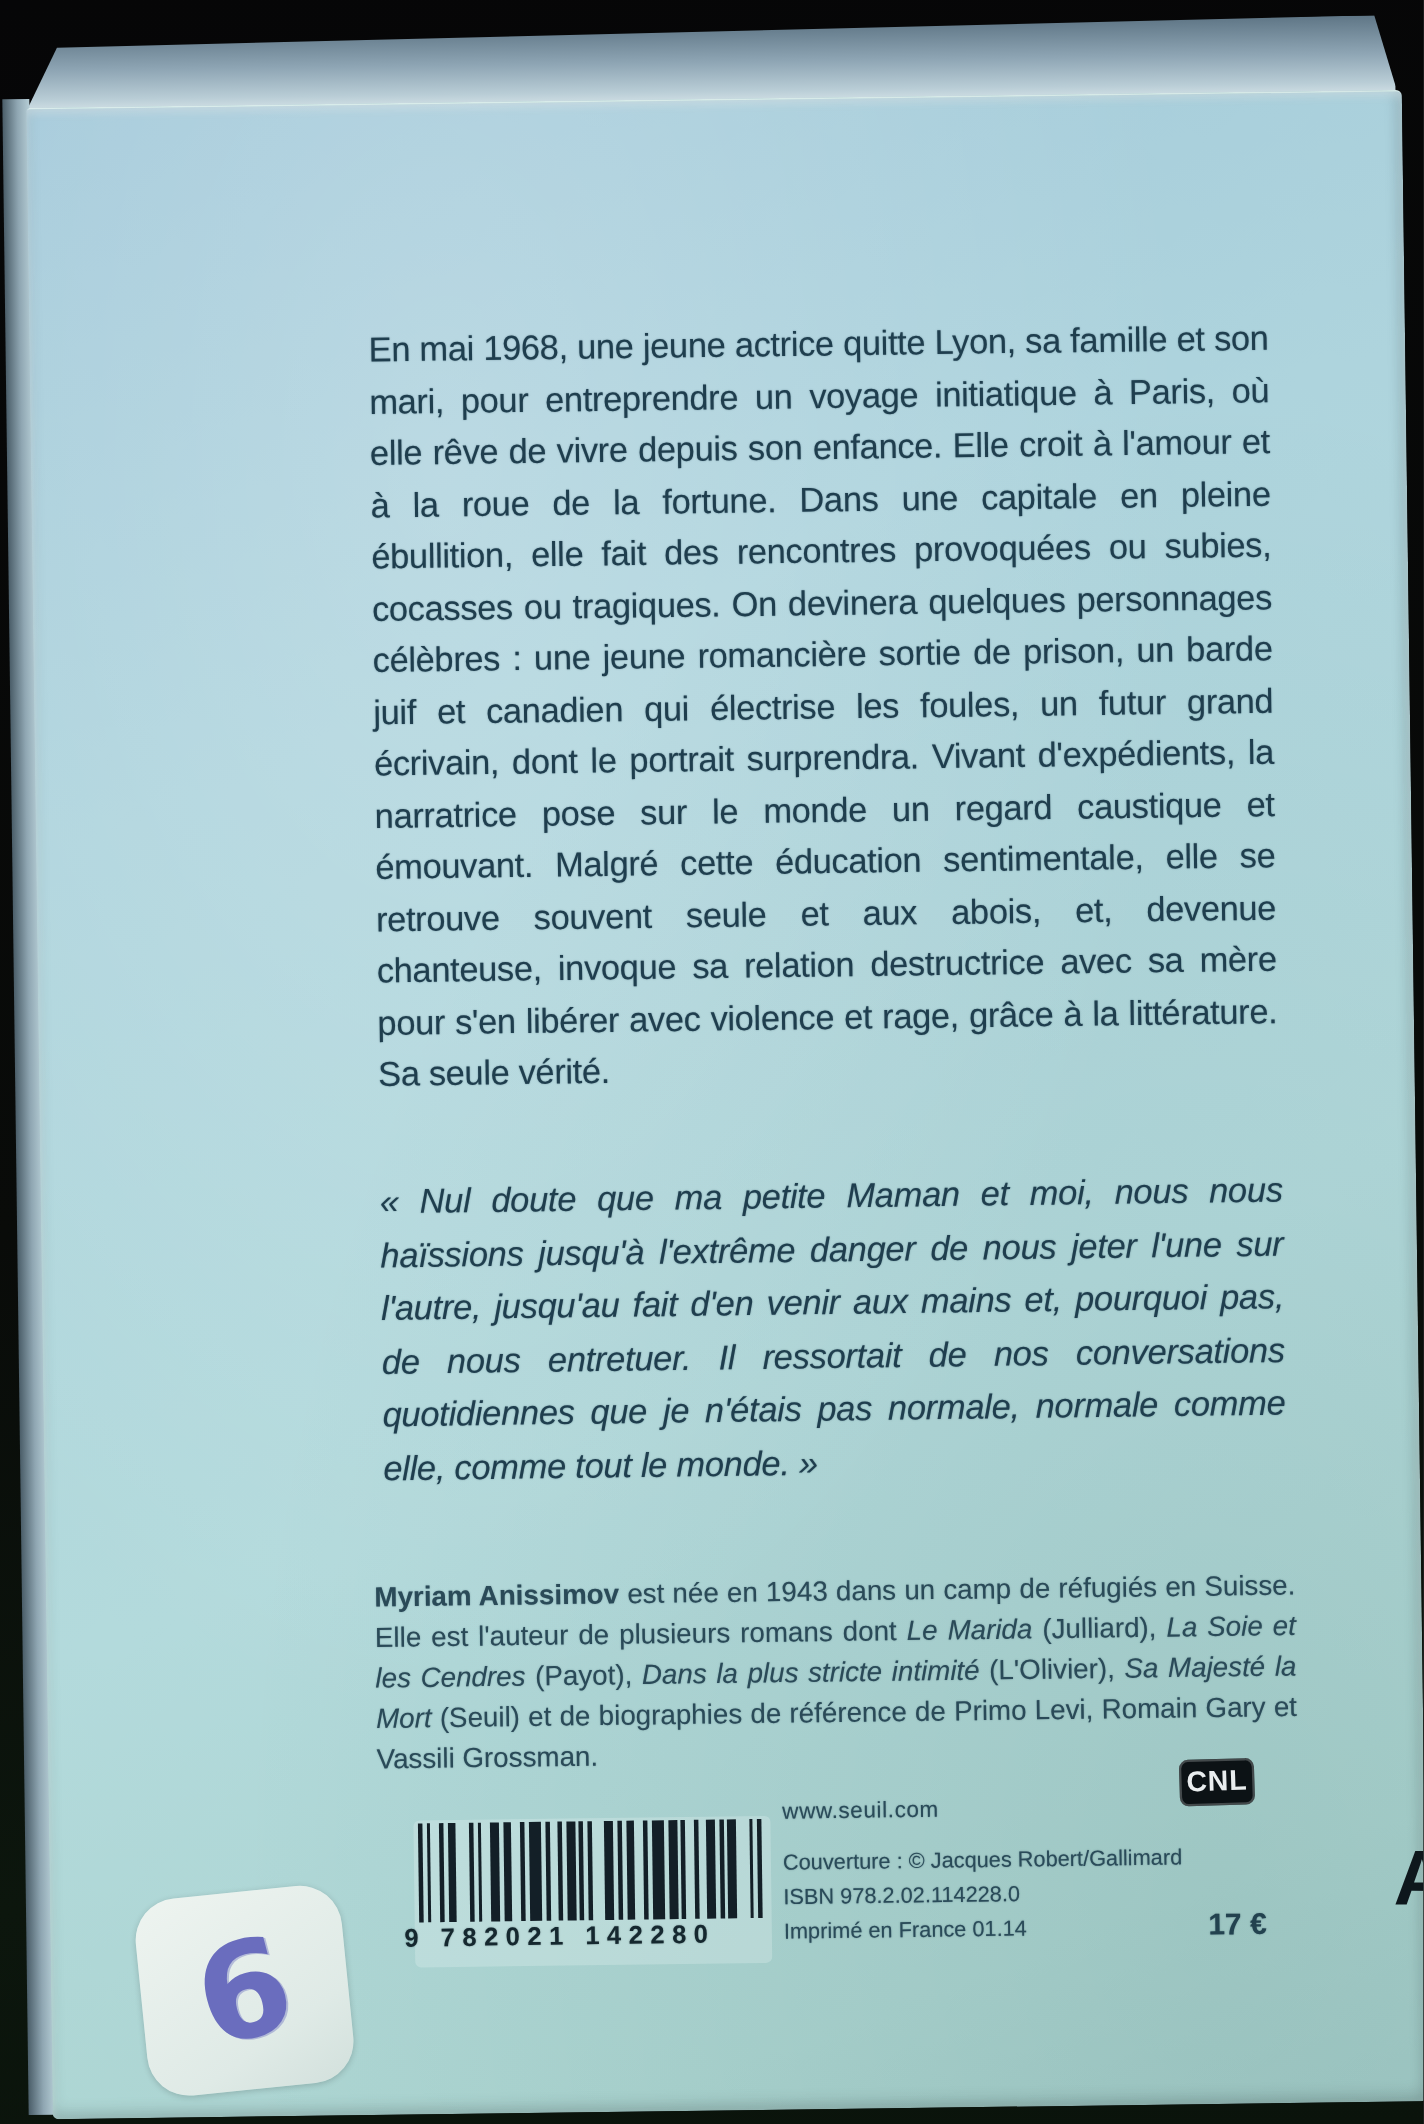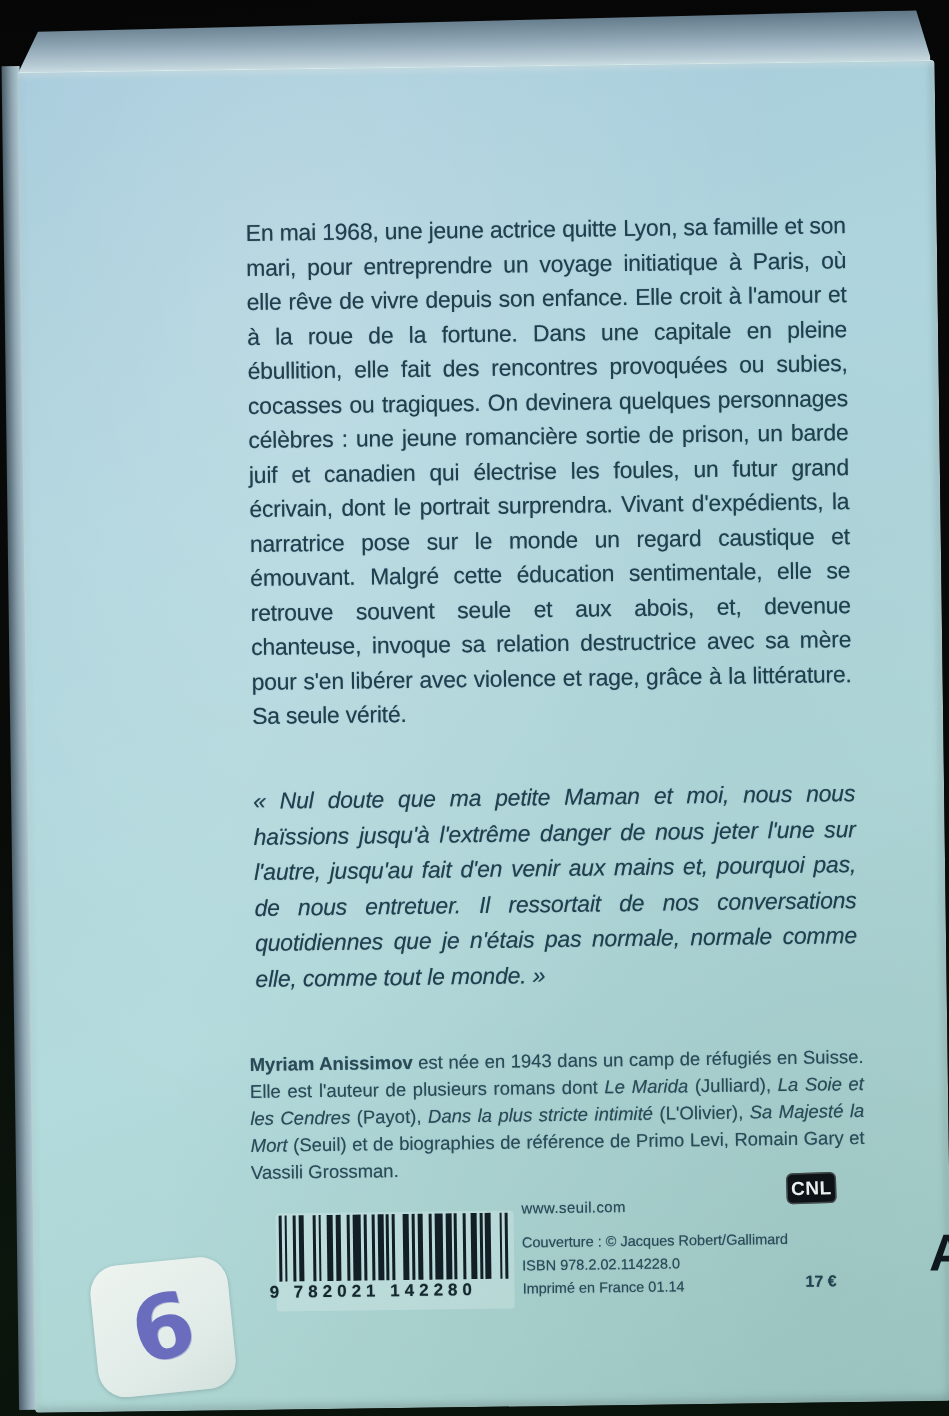--- a/index.html
+++ b/index.html
@@ -49,21 +49,21 @@
   }
   .bio{
     left:219px;top:981px;width:614px;
     font-size:18.5px;line-height:27px;
     text-align:justify;color:#2a4a58;text-shadow:0 0 1px rgba(42,74,88,.5);
   }
   .website{left:489px;top:1133px;font-size:15px;letter-spacing:.4px;color:#2a4b59;}
   .credit{left:489px;top:1168px;font-size:14.5px;color:#2a4b59;}
   .isbn{left:489px;top:1191px;font-size:14.5px;color:#2a4b59;}
   .printed{left:489px;top:1214px;font-size:14.5px;color:#2a4b59;}
-  .price{left:772px;top:1210px;font-size:16px;font-weight:bold;color:#23424f;}
+  .price{left:772px;top:1210px;font-size:20px;font-weight:bold;color:#23424f;}
   .cnl{
     position:absolute;left:754px;top:1110px;width:50px;height:31px;
     background:#0c1215;color:#e9edee;border-radius:6px;
     display:flex;align-items:center;justify-content:center;
     font-weight:bold;font-size:19px;letter-spacing:.5px;
     box-shadow:inset 0 0 0 1.5px rgba(230,238,240,.25);
     transform:rotate(-1deg);
   }
   .barcode{
     position:absolute;left:243px;top:1144px;width:232px;height:96px;

